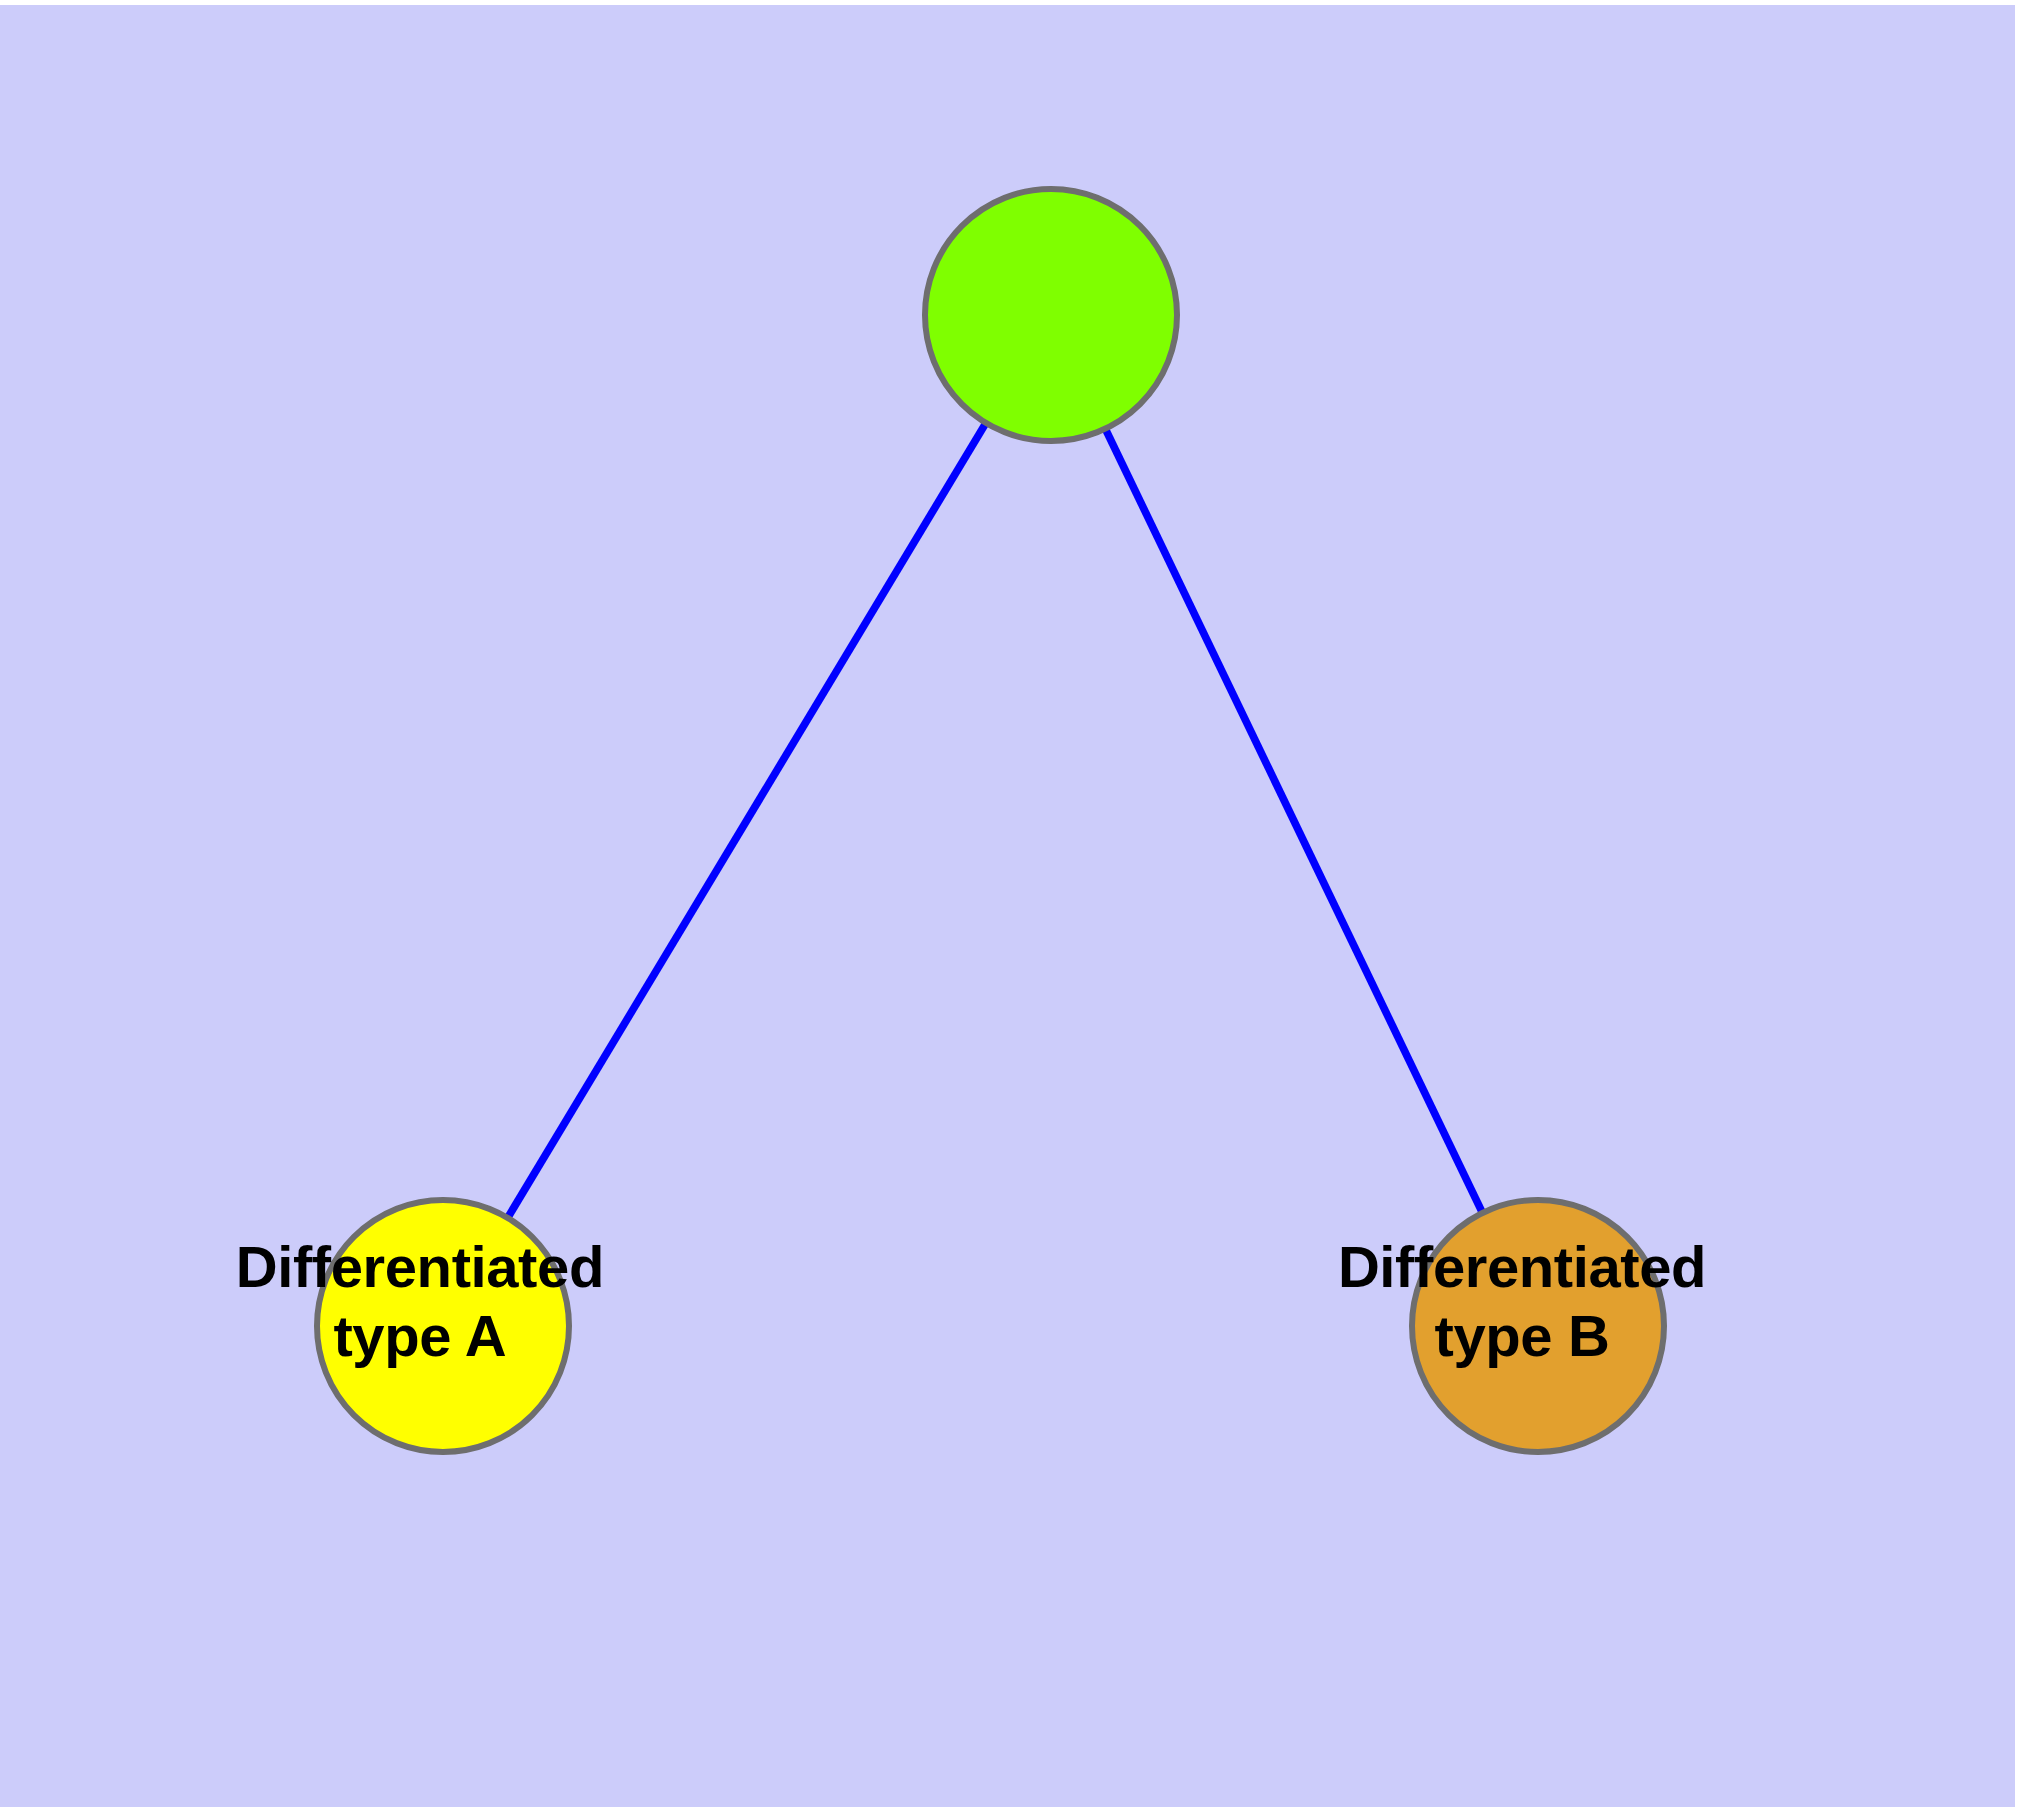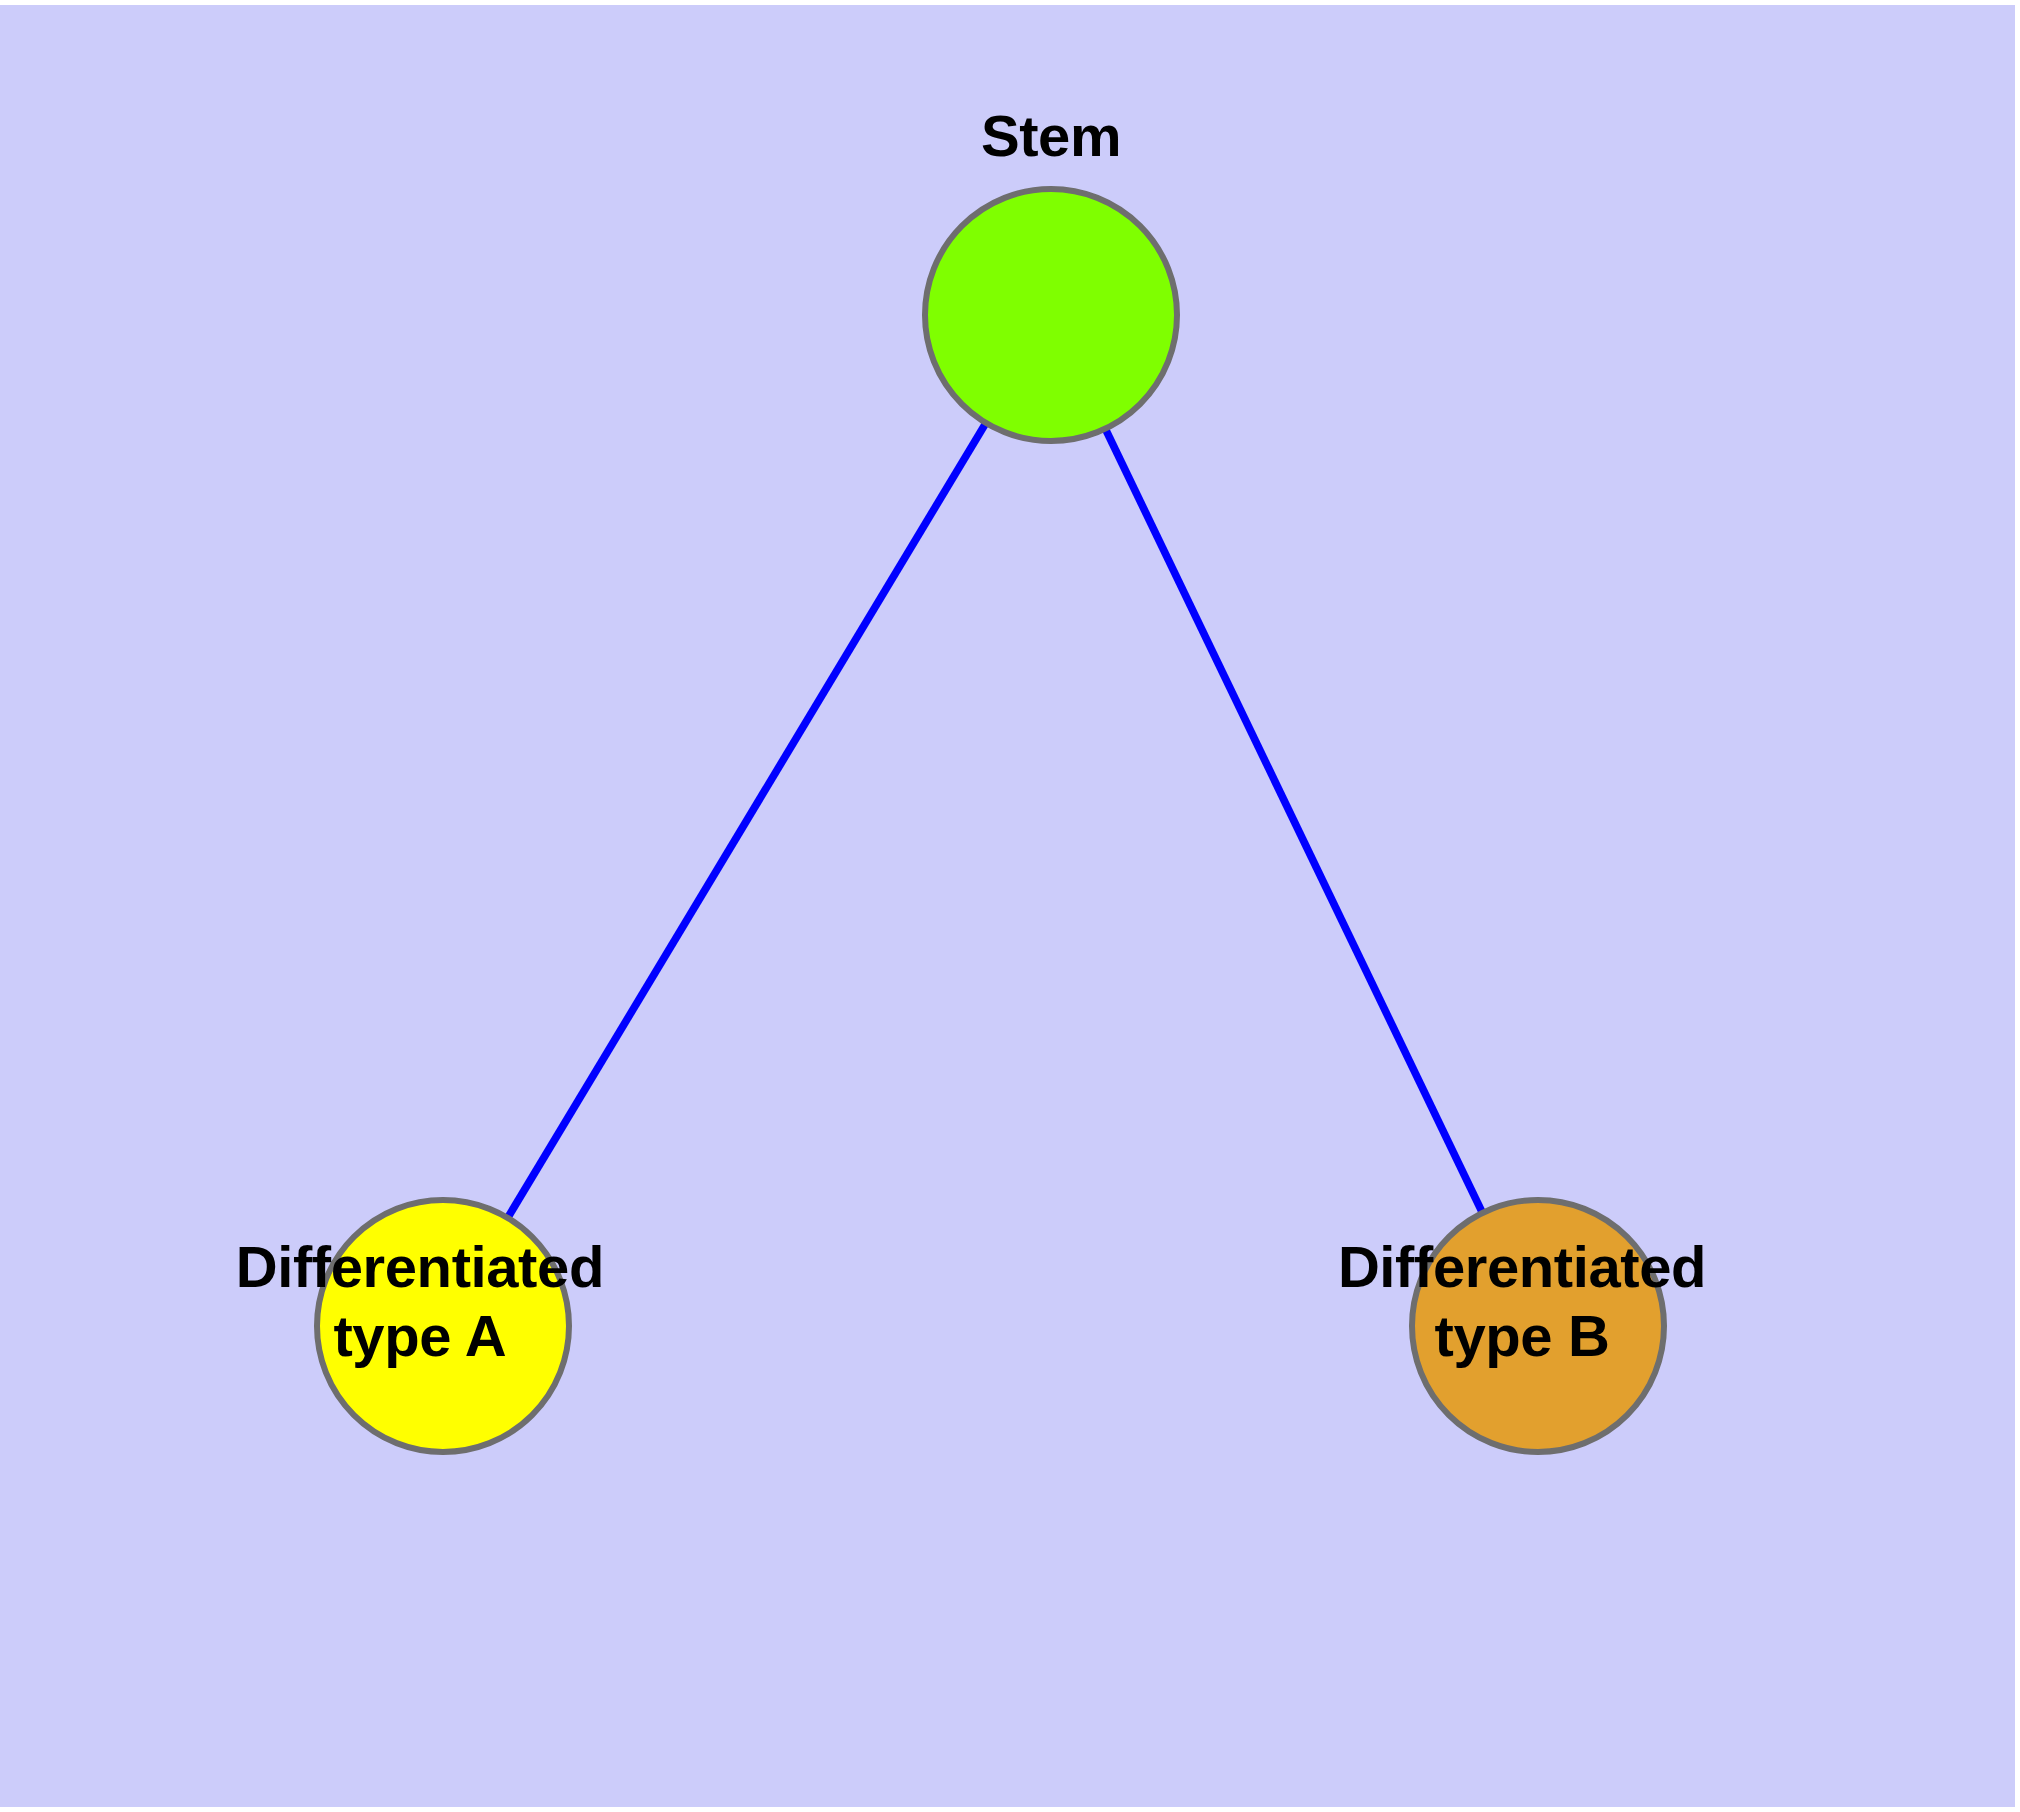--- a/index.html
+++ b/index.html
@@ -94,21 +94,20 @@
   </svg>
 
   <div id="node-layer">
 
     <div class="node" id="node-stem" style="left: 922px; top: 181px; width: 258px; height: 258px; background: rgb(127, 255, 0); border-color: rgb(110, 110, 110);"></div>
 
     <div class="node" id="node-diff-a" style="left: 314px; top: 1192px; width: 258px; height: 258px; background: rgb(255, 255, 0); border-color: rgb(110, 110, 110);"></div>
 
     <div class="node" id="node-diff-b" style="left: 1409px; top: 1192px; width: 258px; height: 258px; background: rgb(226, 160, 46); border-color: rgb(110, 110, 110);"></div>
 
-    <div class="node-label" id="label-stem">Stem</div>
 
     <div class="node-label" id="label-diff-a"><span>Differentiated</span><br><span>type A</span></div>
 
     <div class="node-label" id="label-diff-b"><span>Differentiated</span><br><span>type B</span></div>
 
   </div>
 </div>
 
 
 </body></html>

